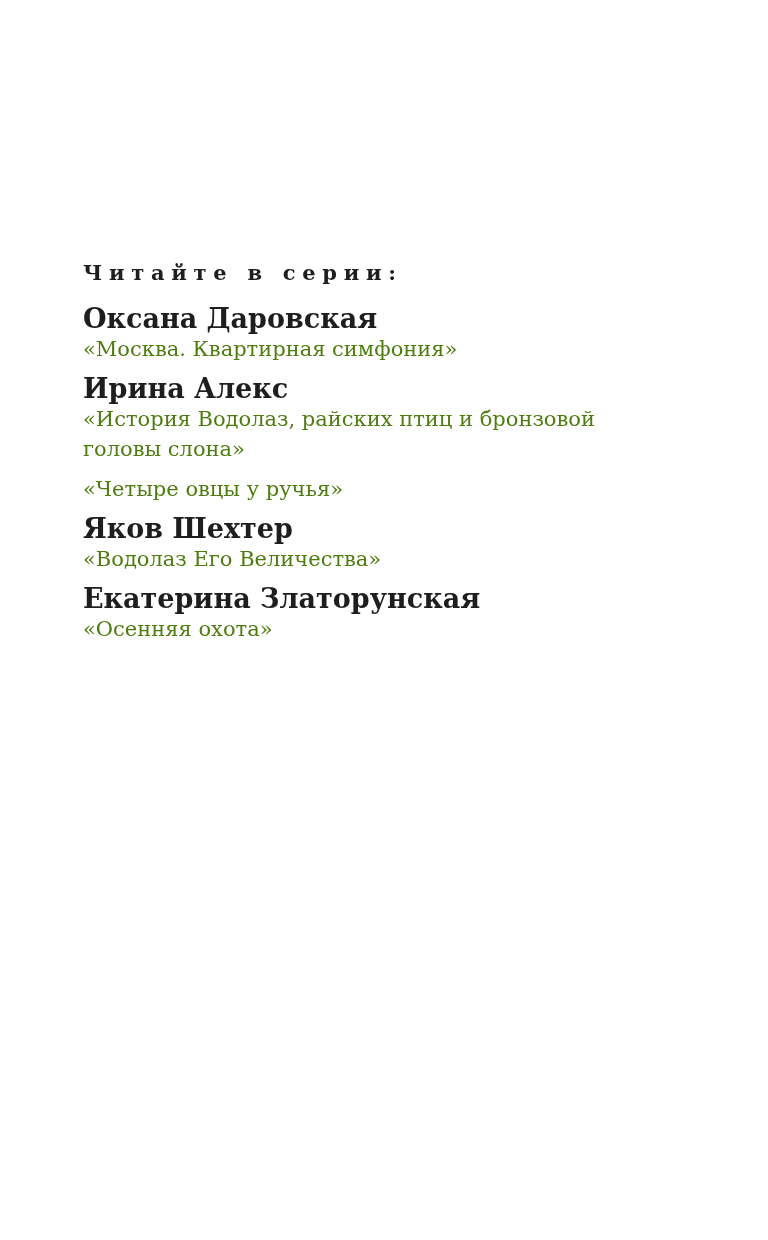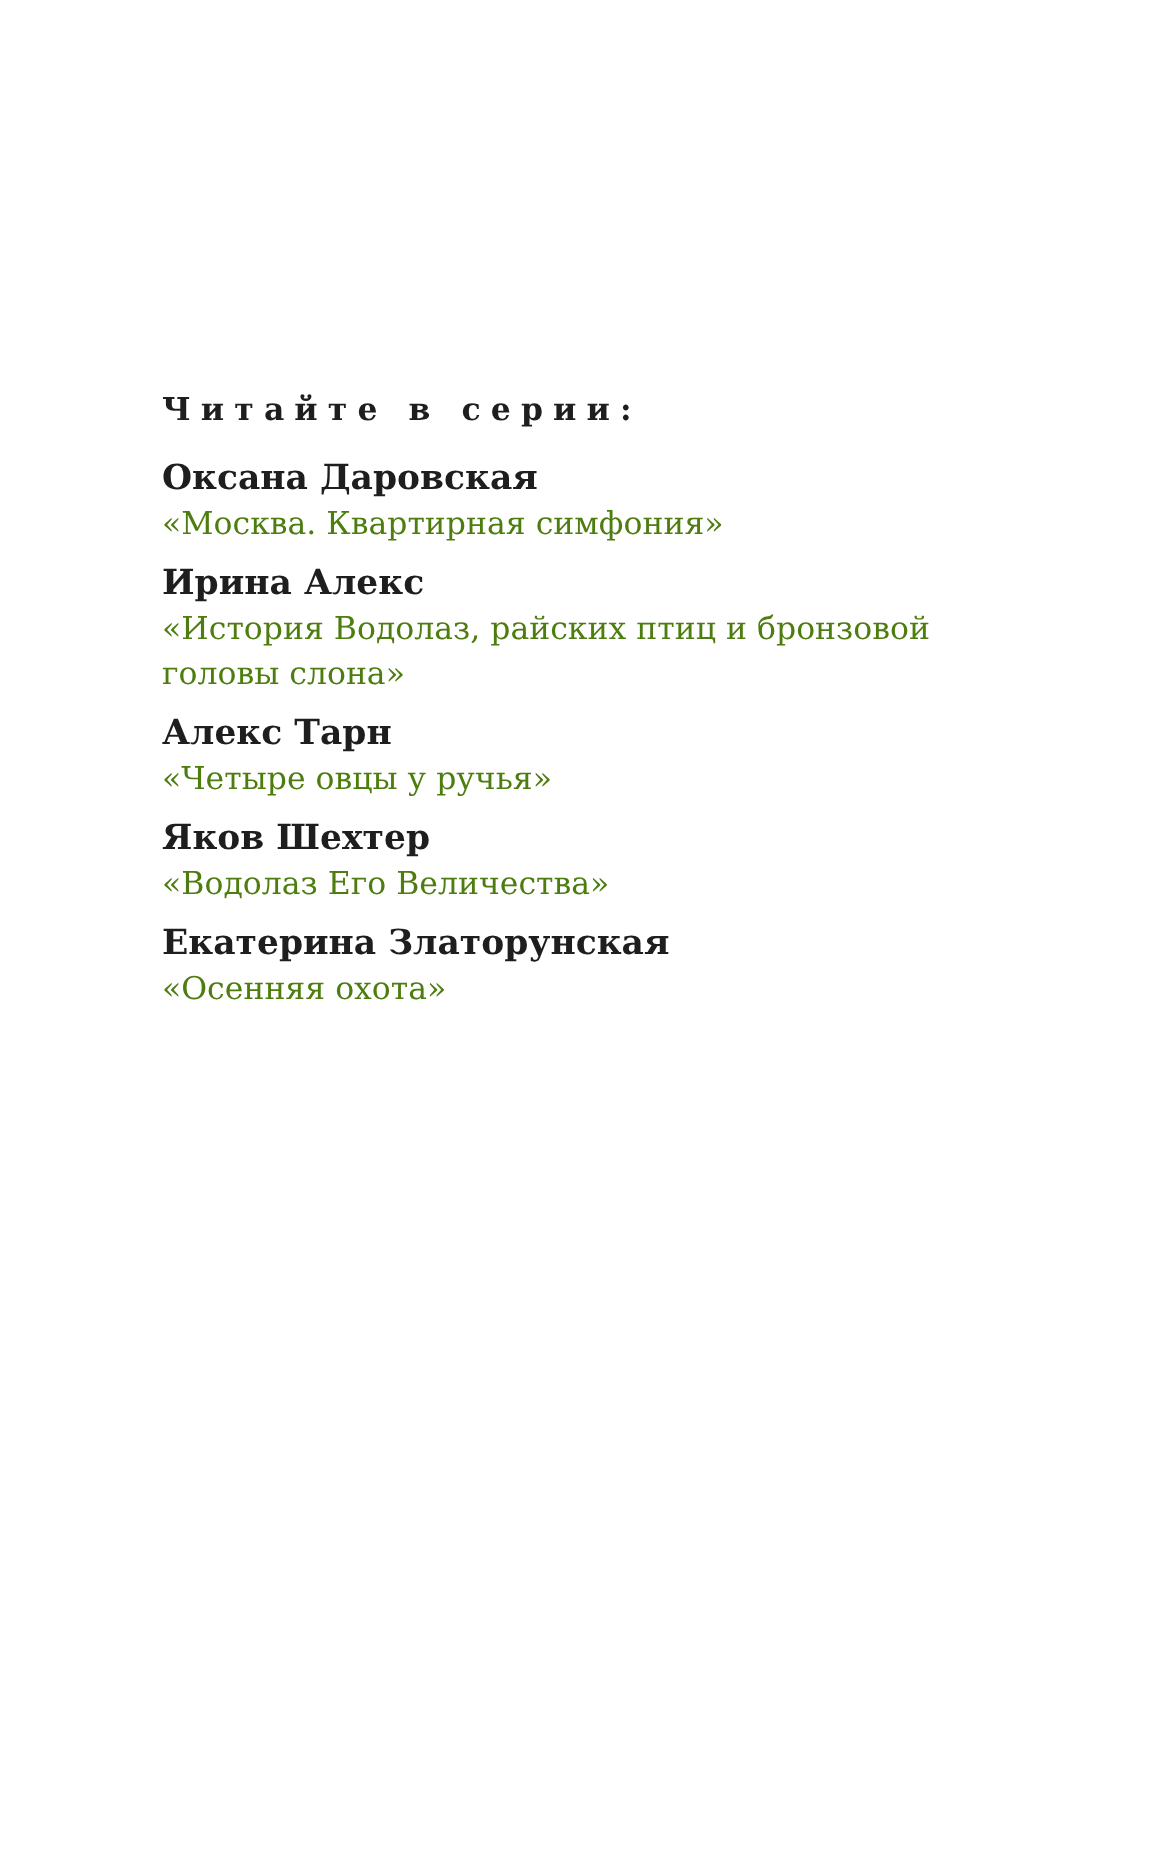--- a/index.html
+++ b/index.html
@@ -10,38 +10,38 @@
     width: 768px;
     height: 1240px;
     background: #ffffff;
     font-family: "DejaVu Serif", "Liberation Serif", serif;
     overflow: hidden;
   }
   .page {
     box-sizing: border-box;
     width: 768px;
     height: 1240px;
-    padding: 258px 60px 0 108px;
+    padding: 258px 60px 0 83px;
   }
   .heading {
     margin: 0 0 16px 0;
     font-size: 21px;
     line-height: 30px;
     font-weight: bold;
     letter-spacing: 0.32em;
     color: #1e1e1e;
   }
   .series-list {
     max-width: 555px;
   }
   .entry {
     margin: 0 0 10px 0;
   }
   .author {
-    font-size: 23px;
+    font-size: 27px;
     line-height: 30px;
     font-weight: bold;
     color: #1e1e1e;
   }
   .title {
     font-size: 21px;
     line-height: 30px;
     font-weight: normal;
     color: #4d7c0f;
   }
@@ -56,21 +56,20 @@
     <div class="author">Оксана Даровская</div>
     <div class="title">«Москва. Квартирная симфония»</div>
   </div>
 
   <div class="entry">
     <div class="author">Ирина Алекс</div>
     <div class="title">«История Водолаз, райских птиц и бронзовой головы слона»</div>
   </div>
 
   <div class="entry">
-    <div class="author">Алекс Тарн</div>
     <div class="title">«Четыре овцы у ручья»</div>
   </div>
 
   <div class="entry">
     <div class="author">Яков Шехтер</div>
     <div class="title">«Водолаз Его Величества»</div>
   </div>
 
   <div class="entry">
     <div class="author">Екатерина Златорунская</div>

